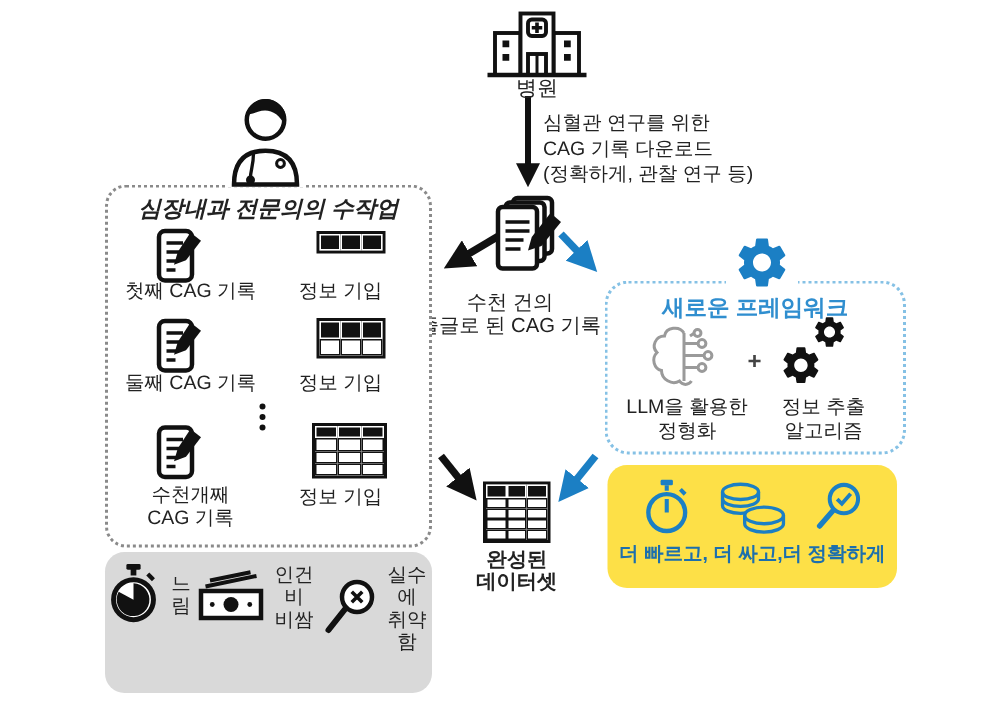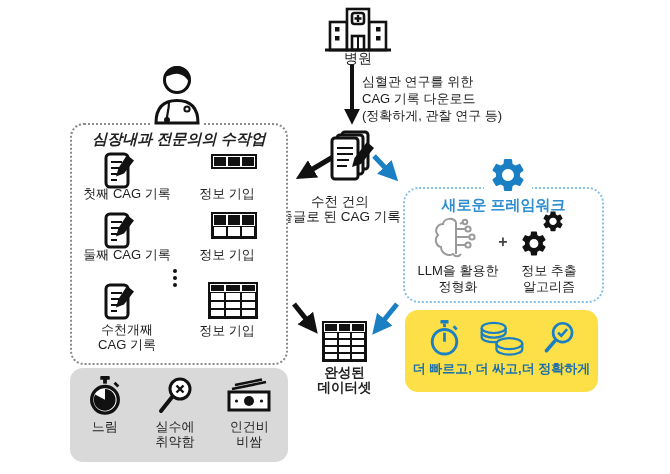--- a/index.html
+++ b/index.html
@@ -24,21 +24,21 @@
 
   
   .ttable{display:grid;grid-template-columns:repeat(3,1fr);border:2.5px solid #111;background:#fff;box-sizing:border-box;}
   .ttable div{box-sizing:border-box;}
   .ttable .h{background:#111;border:1px solid #fff;}
   .ttable .c{background:#fff;border:1px solid #111;}
 
   .dots{display:flex;flex-direction:column;gap:3px;align-items:center;}
   .dots span{width:4px;height:4px;border-radius:50%;background:#111;}
 
-  .cons-item{display:flex;flex-direction:column;align-items:center;gap:2px;}
+  .cons-item{display:flex;flex-direction:row;align-items:center;gap:2px;}
   .ben-icons{display:flex;justify-content:space-around;align-items:center;padding:9px 14px 0 14px;}
 
   svg{display:block;}
 </style>
 </head>
 <body>
 
 <div class="canvas">
 
   <svg class="abs" style="left:0;top:0;" width="670" height="474" viewBox="0 0 670 474">
@@ -183,41 +183,41 @@
           <rect x="18" y="4" width="4" height="5" fill="#111"></rect>
           <path d="M30 8 L34 12" stroke="#111" stroke-width="3"></path>
           <circle cx="20" cy="26" r="14" fill="#fff" stroke="#111" stroke-width="3.5"></circle>
           <path d="M20 26 L20 14.5 A11.5 11.5 0 1 1 9.6 20.5 Z" fill="#111"></path>
         </svg>
       </span>
       <div class="ctr pre lbl">느림</div>
     </div>
     <div class="cons-item">
       <span>
-        <svg width="40" height="42" viewBox="0 0 40 42">
-          <circle cx="25" cy="14" r="10" fill="#fff" stroke="#111" stroke-width="3"></circle>
-          <path d="M21.5 10.5 L28.5 17.5 M28.5 10.5 L21.5 17.5" stroke="#111" stroke-width="2.4"></path>
-          <path d="M17.5 21.5 L6 36" stroke="#111" stroke-width="4" stroke-linecap="round"></path>
-        </svg>
-      </span>
-      <div class="ctr pre lbl">실수에
-취약함</div>
-    </div>
-    <div class="cons-item">
-      <span>
         <svg width="46" height="42" viewBox="0 0 46 38">
           <path d="M6 12 L40 5 M9 8 L36 2.5" stroke="#111" stroke-width="2.6" fill="none"></path>
           <rect x="3" y="15" width="40" height="18" fill="#fff" stroke="#111" stroke-width="3"></rect>
           <circle cx="23" cy="24" r="5" fill="#111"></circle>
           <circle cx="10.5" cy="24" r="1.6" fill="#111"></circle>
           <circle cx="35.5" cy="24" r="1.6" fill="#111"></circle>
         </svg>
       </span>
       <div class="ctr pre lbl">인건비
 비쌈</div>
+    </div>
+    <div class="cons-item">
+      <span>
+        <svg width="40" height="42" viewBox="0 0 40 42">
+          <circle cx="25" cy="14" r="10" fill="#fff" stroke="#111" stroke-width="3"></circle>
+          <path d="M21.5 10.5 L28.5 17.5 M28.5 10.5 L21.5 17.5" stroke="#111" stroke-width="2.4"></path>
+          <path d="M17.5 21.5 L6 36" stroke="#111" stroke-width="4" stroke-linecap="round"></path>
+        </svg>
+      </span>
+      <div class="ctr pre lbl">실수에
+취약함</div>
     </div>
   </div>
 
   <div class="abs fw-box">
     <div class="abs ctr title-fw">새로운 프레임워크</div>
 
     <div class="abs" style="left:26px;top:25px;">
       <svg width="48" height="48" viewBox="0 0 48 48" fill="none" stroke="#9a9a9a" stroke-width="2">
         <path d="M25 8 C22 3 13 4 12 10 C6 10 3 17 7 21 C3 25 5 32 10 33 C10 39 17 43 22 40 C24 43 28 43 30 40"></path>
         <path d="M25 8 L25 40"></path>

